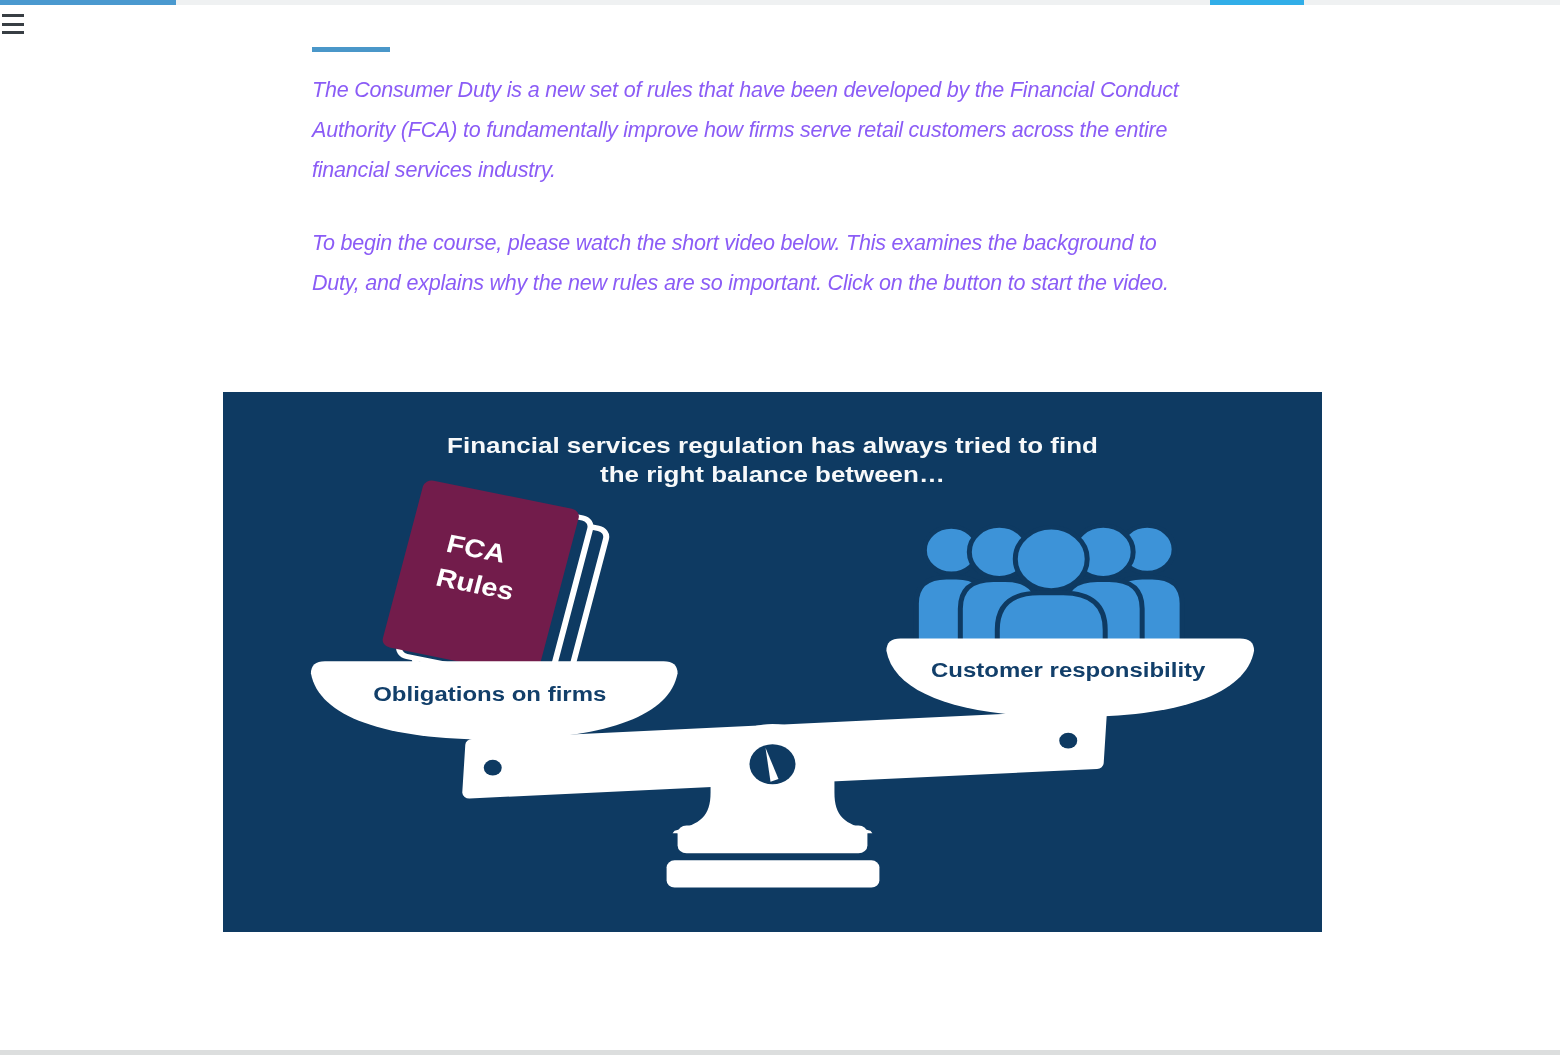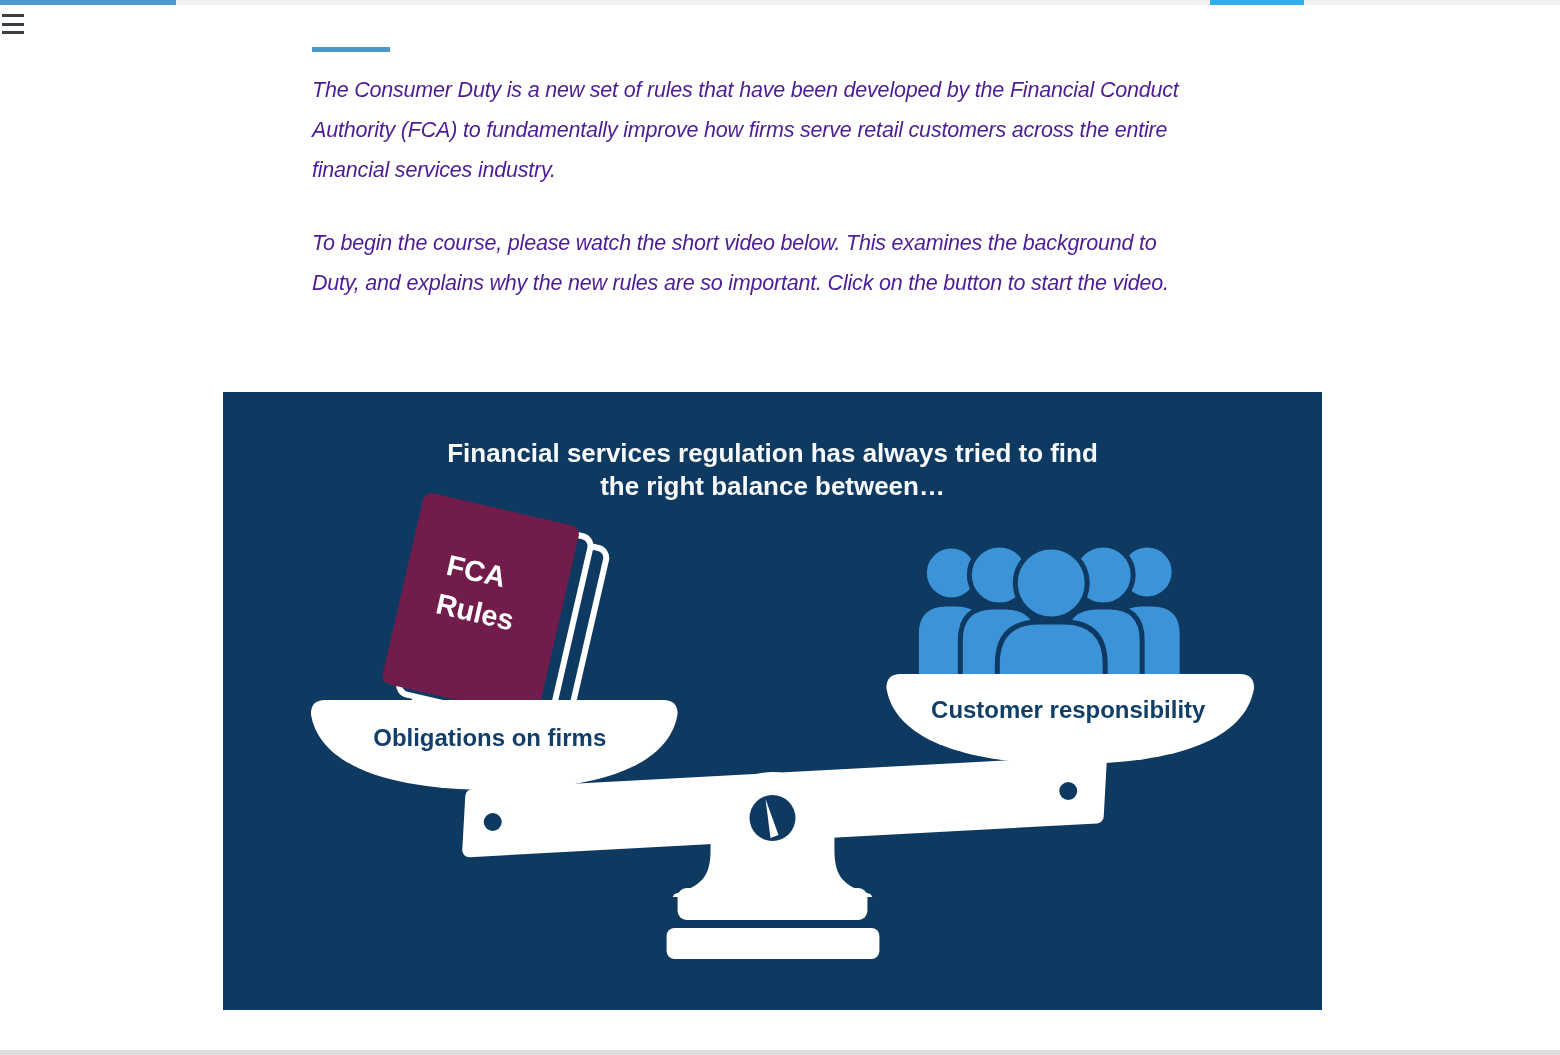--- a/index.html
+++ b/index.html
@@ -44,30 +44,30 @@
   
   .accent-line {
     position: absolute; left: 312px; top: 47px;
     width: 78px; height: 5px;
     background: #4a97c9;
   }
   .intro-p {
     position: absolute; left: 312px; width: 893px;
     font-style: italic;
     font-size: 21.5px; line-height: 40px;
-    color: #4c1d95;
+    color: #8b5cf6;
     letter-spacing: -0.2px;
   }
   .intro-p1 { top: 70px; }
   .intro-p2 { top: 223px; font-style: italic; }
 
   
   .video-frame {
     position: absolute; left: 223px; top: 392px;
-    width: 1099px; height: 618px;
+    width: 1099px; height: 540px;
     cursor: pointer;
   }
   .video-frame svg { display: block; width: 100%; height: 100%; }
 
   svg text { font-family: "Liberation Sans", sans-serif; }
   .illus-title { fill: #f7f9fa; font-size: 26px; font-weight: bold; }
   .book-label  { fill: #ffffff; font-size: 29px; font-weight: bold; }
   .pan-label   { fill: #123f6a; font-size: 24px; font-weight: bold; }
   .crowd circle, .crowd path { stroke: #0e3a62; stroke-width: 5px; }
 

